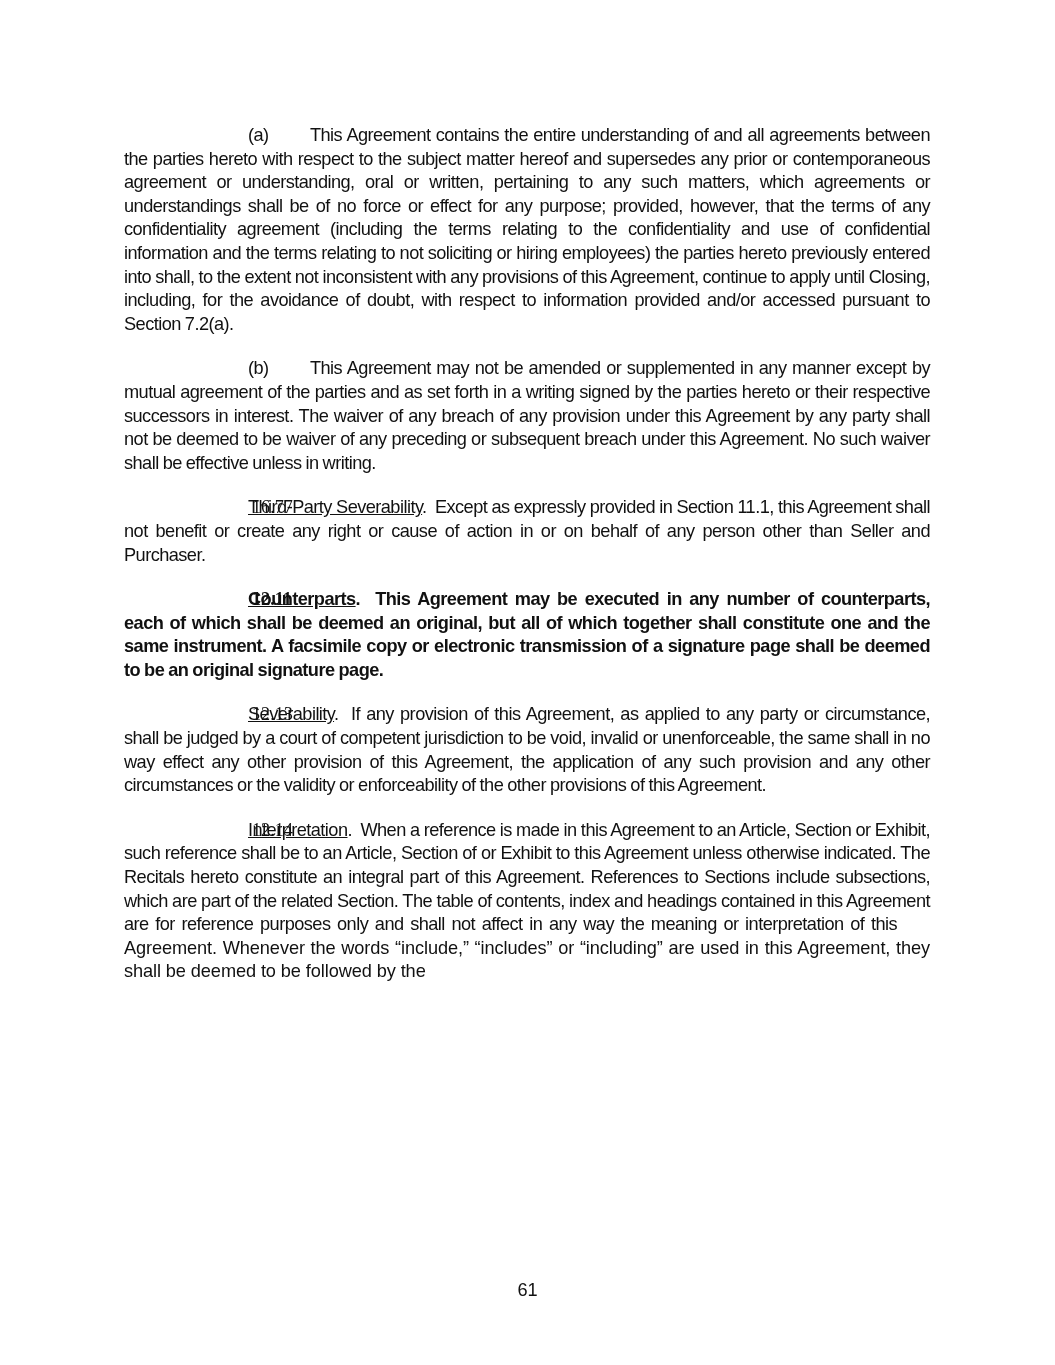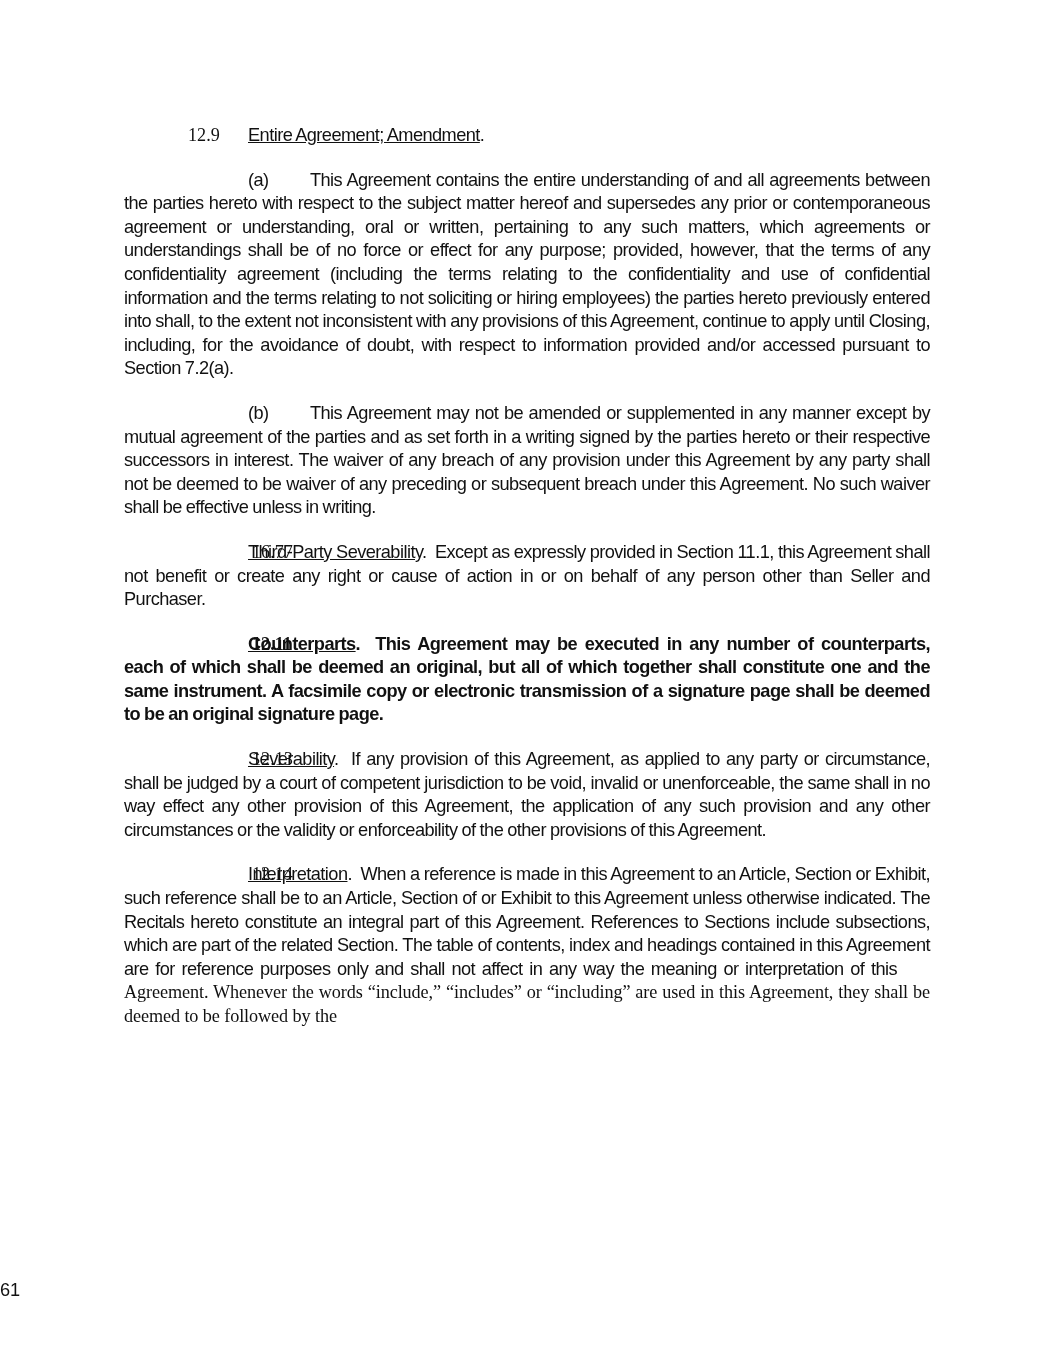--- a/index.html
+++ b/index.html
@@ -18,42 +18,39 @@
   }
   p { margin: 0 0 21px 0; text-align: justify; text-align-last: auto; }
   .num {
     font-family: "Liberation Serif", serif;
     letter-spacing: 0;
   }
   .sec-indent { padding-left: 64px; }
   .sec-num { display: inline-block; width: 60px; }
   .u { text-decoration: underline; }
   .sub-label { display: inline-block; width: 62px; margin-left: 124px; }
-  .serif { font-family: Liberation Serif, serif; letter-spacing: -0.1px; word-spacing: 0; margin-left: 33px; }
+  .serif { font-family: Liberation Sans, sans-serif; letter-spacing: -0.1px; word-spacing: 0; margin-left: 33px; }
   .heading-only { margin-bottom: 21px; }
   .pagenum {
     position: absolute;
     top: 1280px;
     left: 0;
     width: 1055px;
-    text-align: left;
+    text-align: center;
     font-family: "Liberation Sans", sans-serif;
     font-size: 18.2px;
     color: #111111;
   }
 </style>
 </head>
 <body>
 
 <div class="page">
 
 
-  <p class="sec-indent heading-only">
-    <span class="sec-num num">12.9</span><span class="u">Entire Agreement; Amendment</span><span>.</span>
-  </p>
 
   <p>
     <span class="sub-label">(a)</span><span>This Agreement contains the entire understanding of and all agreements between the parties hereto with respect to the subject matter hereof and supersedes any prior or contemporaneous agreement or understanding, oral or written, pertaining to any such matters, which agreements or understandings shall be of no force or effect for any purpose; provided, however, that the terms of any confidentiality agreement (including the terms relating to the confidentiality and use of confidential information and the terms relating to not soliciting or hiring employees) the parties hereto previously entered into shall, to the extent not inconsistent with any provisions of this Agreement, continue to apply until Closing, including, for the avoidance of doubt, with respect to information provided and/or accessed pursuant to Section 7.2(a).</span>
   </p>
 
   <p>
     <span class="sub-label">(b)</span><span>This Agreement may not be amended or supplemented in any manner except by mutual agreement of the parties and as set forth in a writing signed by the parties hereto or their respective successors in interest.  The waiver of any breach of any provision under this Agreement by any party shall not be deemed to be waiver of any preceding or subsequent breach under this Agreement.  No such waiver shall be effective unless in writing.</span>
   </p>
 
   <p class="sec-indent" style="padding-left:0;text-indent:64px;">

